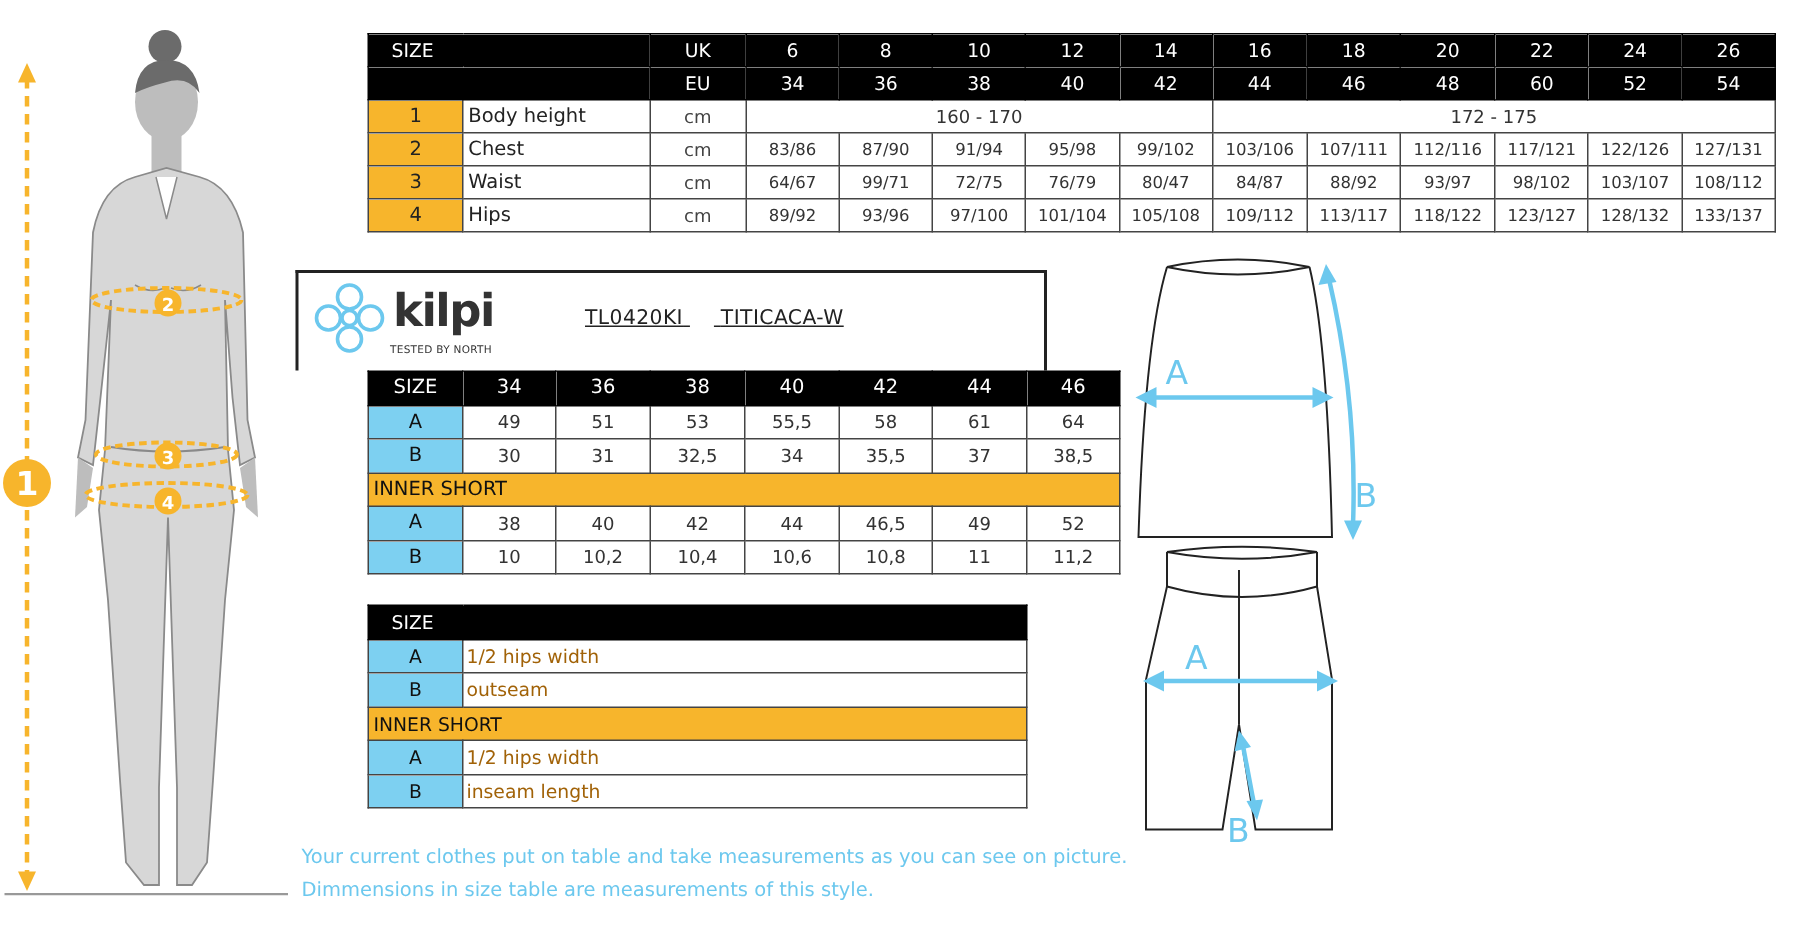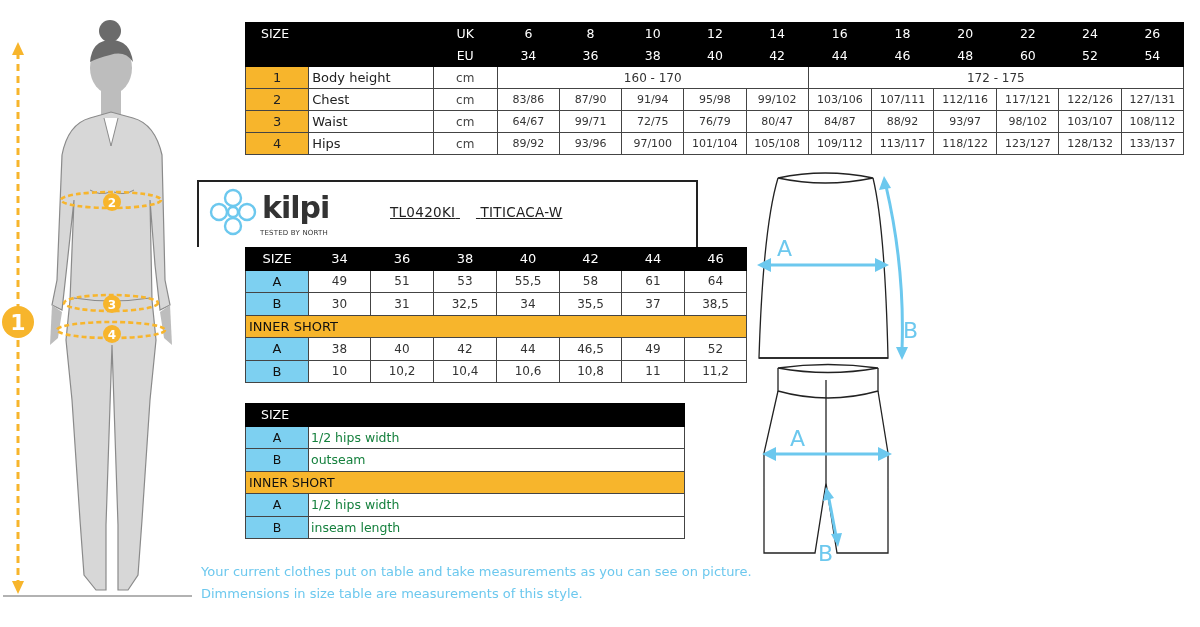--- a/index.html
+++ b/index.html
@@ -29,21 +29,21 @@
   #prod-table td { height: 22.5px; border: 1px solid #444; font-size: 12px; color: #333; }
   #prod-table tr.head td { background: #000; color: #fff; border-color: #000; font-size: 13px; }
   #prod-table td.key { background: #7dd0f1; color: #111; font-size: 13px; }
   #prod-table tr.band td { background: #f7b52c; text-align: left; padding-left: 3px; color: #111; font-size: 13px; }
 
   
   #legend-table { left: 197px; top: 403px; width: 439px; }
   #legend-table td { height: 22.5px; border: 1px solid #444; font-size: 12.5px; }
   #legend-table tr.head td { background: #000; color: #fff; border-color: #000; text-align: left; padding-left: 15px; }
   #legend-table td.key { background: #7dd0f1; color: #111; }
-  #legend-table td.desc { text-align: left; padding-left: 2px; color: #15803d; }
+  #legend-table td.desc { text-align: left; padding-left: 2px; color: #a16207; }
   #legend-table tr.band td { background: #f7b52c; text-align: left; padding-left: 3px; color: #111; }
 
   .note { left: 201px; font-size: 13px; color: #6cc8ee; }
   #note-1 { top: 564px; }
   #note-2 { top: 586px; }
 </style>
 </head>
 <body>
 
 <svg class="abs" style="left:0;top:0" width="200" height="610" viewBox="0 0 200 610">

